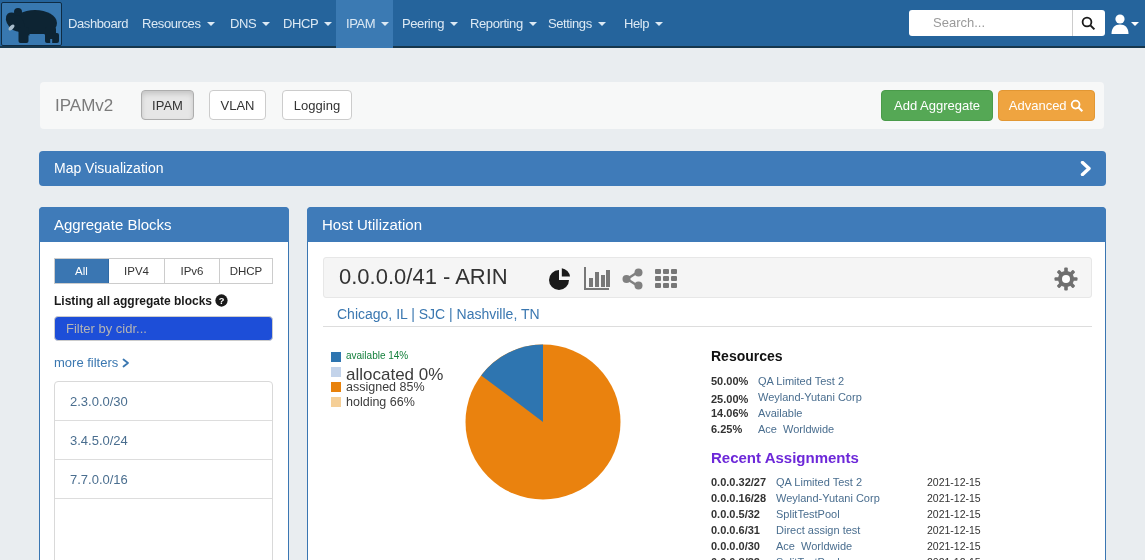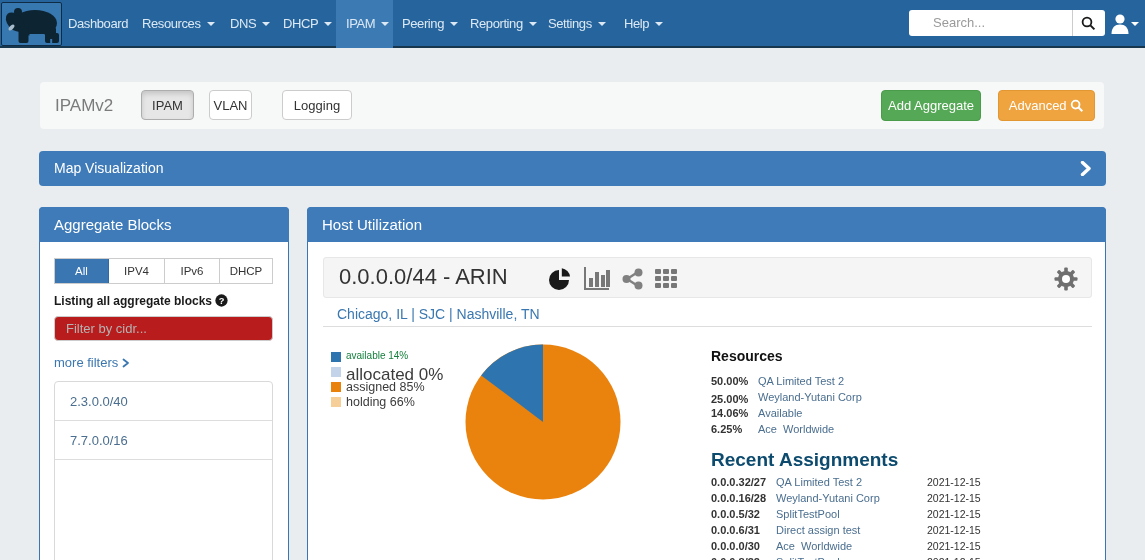--- a/index.html
+++ b/index.html
@@ -52,23 +52,23 @@
   </svg>
 <svg class="abs" style="left:1110px;top:13px" width="20" height="23" viewBox="0 0 20 23">
     <circle cx="10" cy="6" r="4.6" fill="#fff"></circle>
     <path d="M1.5 21 C1.5 14.5 5 11.5 10 11.5 C15 11.5 18.5 14.5 18.5 21 Z" fill="#fff"></path>
   </svg>
 <div class="caret" style="left:1131px;top:22px;border-top-color:#fff"></div>
 
 <div class="abs" style="left:40px;top:82px;width:1064px;height:47px;background:#f7f8f8;border-radius:4px"></div>
 <div class="abs" style="left:55px;top:82px;height:47px;line-height:47px;font-size:17px;color:#7b7b7b">IPAMv2</div>
 <div class="btn" style="left:141px;top:90px;width:53px;height:30px;background:#e6e6e6;border-color:#adadad;box-shadow:inset 0 3px 5px rgba(0,0,0,.14)">IPAM</div>
-<div class="btn" style="left:209px;top:90px;width:43px;height:30px">VLAN</div>
+<div class="btn" style="left:209px;top:90px;width:57px;height:30px">VLAN</div>
 <div class="btn" style="left:282px;top:90px;width:70px;height:30px">Logging</div>
-<div class="btn" style="left:881px;top:90px;width:100px;height:31px;background:#55a855;border-color:#4a9b4a;color:#fff">Add Aggregate</div>
+<div class="btn" style="left:881px;top:90px;width:112px;height:31px;background:#55a855;border-color:#4a9b4a;color:#fff">Add Aggregate</div>
 <div class="btn" style="left:998px;top:90px;width:97px;height:31px;background:#efa440;border-color:#e29733;color:#fff">Advanced&nbsp;<svg width="14" height="14" viewBox="0 0 15 15">
       <circle cx="6" cy="6" r="4.2" fill="none" stroke="#fff" stroke-width="1.9"></circle>
       <line x1="9.2" y1="9.2" x2="13.2" y2="13.2" stroke="#fff" stroke-width="2.2"></line>
     </svg></div>
 
 <div class="abs" style="left:39px;top:151px;width:1067px;height:35px;background:#3f7bb9;border-radius:4px"></div>
 <div class="abs" style="left:54px;top:151px;height:35px;line-height:35px;font-size:14px;color:#fff">Map Visualization</div>
 <svg class="abs" style="left:1080px;top:161px" width="12" height="15" viewBox="0 0 12 15">
     <path d="M2.5 1.5 L9 7.5 L2.5 13.5" fill="none" stroke="#fff" stroke-width="3.4" stroke-linecap="round" stroke-linejoin="round"></path>
   </svg>
@@ -86,33 +86,34 @@
   <div style="width:56px;font-size:11.5px;color:#333;display:flex;align-items:center;justify-content:center;border-right:1px solid #ccc">IPV4</div>
   <div style="width:55px;font-size:11.5px;color:#333;display:flex;align-items:center;justify-content:center;border-right:1px solid #ccc">IPv6</div>
   <div style="flex:1;font-size:11.5px;color:#333;display:flex;align-items:center;justify-content:center">DHCP</div>
 </div>
 <div class="abs" style="left:54px;top:294px;font-size:12px;font-weight:bold;color:#1a1a1a">Listing all aggregate blocks
   <svg width="13" height="13" viewBox="0 0 14 14" style="vertical-align:-2px">
       <circle cx="7" cy="7" r="6.6" fill="#1a1a1a"></circle>
       <text x="7" y="10.4" text-anchor="middle" font-size="10" font-weight="bold" fill="#fff" font-family="Liberation Sans">?</text>
     </svg>
 </div>
-<div class="abs" style="left:54px;top:316px;width:219px;height:25px;border:1px solid #ccc;border-radius:4px;background:#b91c1c;line-height:23px;padding-left:11px;font-size:13px;color:#b4b4b4">Filter by cidr...</div>
+<div class="abs" style="left:54px;top:316px;width:219px;height:25px;border:1px solid #ccc;border-radius:4px;background:#1d4ed8;line-height:23px;padding-left:11px;font-size:13px;color:#b4b4b4">Filter by cidr...</div>
 <div class="abs bluelink" style="left:54px;top:355px;font-size:13px">more filters
   <svg width="8" height="10" viewBox="0 0 8 10" style="vertical-align:-1px">
       <path d="M1.5 1.5 L6 5 L1.5 8.5" fill="none" stroke="#3a77b0" stroke-width="1.8" stroke-linecap="round" stroke-linejoin="round"></path>
     </svg>
 </div>
 <div class="abs" style="left:54px;top:381px;width:219px;height:200px;border:1px solid #d9d9d9;border-radius:4px;background:#fff">
-  <div style="height:39px;line-height:39px;padding-left:15px;font-size:13px;color:#4a6e8f;border-bottom:1px solid #ddd">2.3.0.0/40</div>
+  <div style="height:39px;line-height:39px;padding-left:15px;font-size:13px;color:#4a6e8f;border-bottom:1px solid #ddd">2.3.0.0/30</div>
+  <div style="height:39px;line-height:39px;padding-left:15px;font-size:13px;color:#4a6e8f;border-bottom:1px solid #ddd">3.4.5.0/24</div>
   <div style="height:39px;line-height:39px;padding-left:15px;font-size:13px;color:#4a6e8f;border-bottom:1px solid #ddd">7.7.0.0/16</div>
 </div>
 
 <div class="abs" style="left:323px;top:257px;width:769px;height:41px;background:#f5f5f5;border:1px solid #e7e7e7;border-radius:3px"></div>
-<div class="abs" style="left:339px;top:257px;height:41px;line-height:40px;font-size:22px;color:#333">0.0.0.0/44 - ARIN</div>
+<div class="abs" style="left:339px;top:257px;height:41px;line-height:40px;font-size:22px;color:#333">0.0.0.0/41 - ARIN</div>
 
 <svg class="abs" style="left:549px;top:268px" width="22" height="22" viewBox="0 0 22 22">
   <path d="M10 1 A 10 10 0 1 0 20 11 L10 11 Z" fill="#1a1a1a" transform="translate(0,1)"></path>
   <path d="M12.8 0.2 A 9.5 9.5 0 0 1 21 8.6 L12.8 8.6 Z" fill="#1a1a1a"></path>
 </svg>
 
 <svg class="abs" style="left:584px;top:267px" width="26" height="25" viewBox="0 0 26 25">
   <rect x="0" y="0" width="2" height="23" fill="#777"></rect>
   <rect x="0" y="21" width="25" height="2" fill="#777"></rect>
   <rect x="5" y="11" width="4" height="9" fill="#777"></rect>
@@ -181,21 +182,21 @@
 <div class="abs" style="left:711px;top:348px;font-size:14px;font-weight:bold;color:#111">Resources</div>
 <div class="abs pct" style="top:375px">50.00%</div>
 <div class="abs rlink" style="left:758px;top:375px">QA Limited Test 2</div>
 <div class="abs pct" style="top:393px">25.00%</div>
 <div class="abs rlink" style="left:758px;top:391px">Weyland-Yutani Corp</div>
 <div class="abs pct" style="top:407px">14.06%</div>
 <div class="abs rlink" style="left:758px;top:407px">Available</div>
 <div class="abs pct" style="top:423px">6.25%</div>
 <div class="abs rlink" style="left:758px;top:423px">Ace&nbsp;&nbsp;Worldwide</div>
 
-<div class="abs" style="left:711px;top:449px;font-size:19px;font-weight:bold;color:#0c4a6e">Recent Assignments</div>
+<div class="abs" style="left:711px;top:449px;font-size:15px;font-weight:bold;color:#6d28d9">Recent Assignments</div>
 <div class="abs pct" style="top:476px">0.0.0.32/27</div>
 <div class="abs rlink" style="left:776px;top:476px">QA Limited Test 2</div>
 <div class="abs dt" style="top:476px">2021-12-15</div>
 <div class="abs pct" style="top:492px">0.0.0.16/28</div>
 <div class="abs rlink" style="left:776px;top:492px">Weyland-Yutani Corp</div>
 <div class="abs dt" style="top:492px">2021-12-15</div>
 <div class="abs pct" style="top:508px">0.0.0.5/32</div>
 <div class="abs rlink" style="left:776px;top:508px">SplitTestPool</div>
 <div class="abs dt" style="top:508px">2021-12-15</div>
 <div class="abs pct" style="top:524px">0.0.0.6/31</div>

